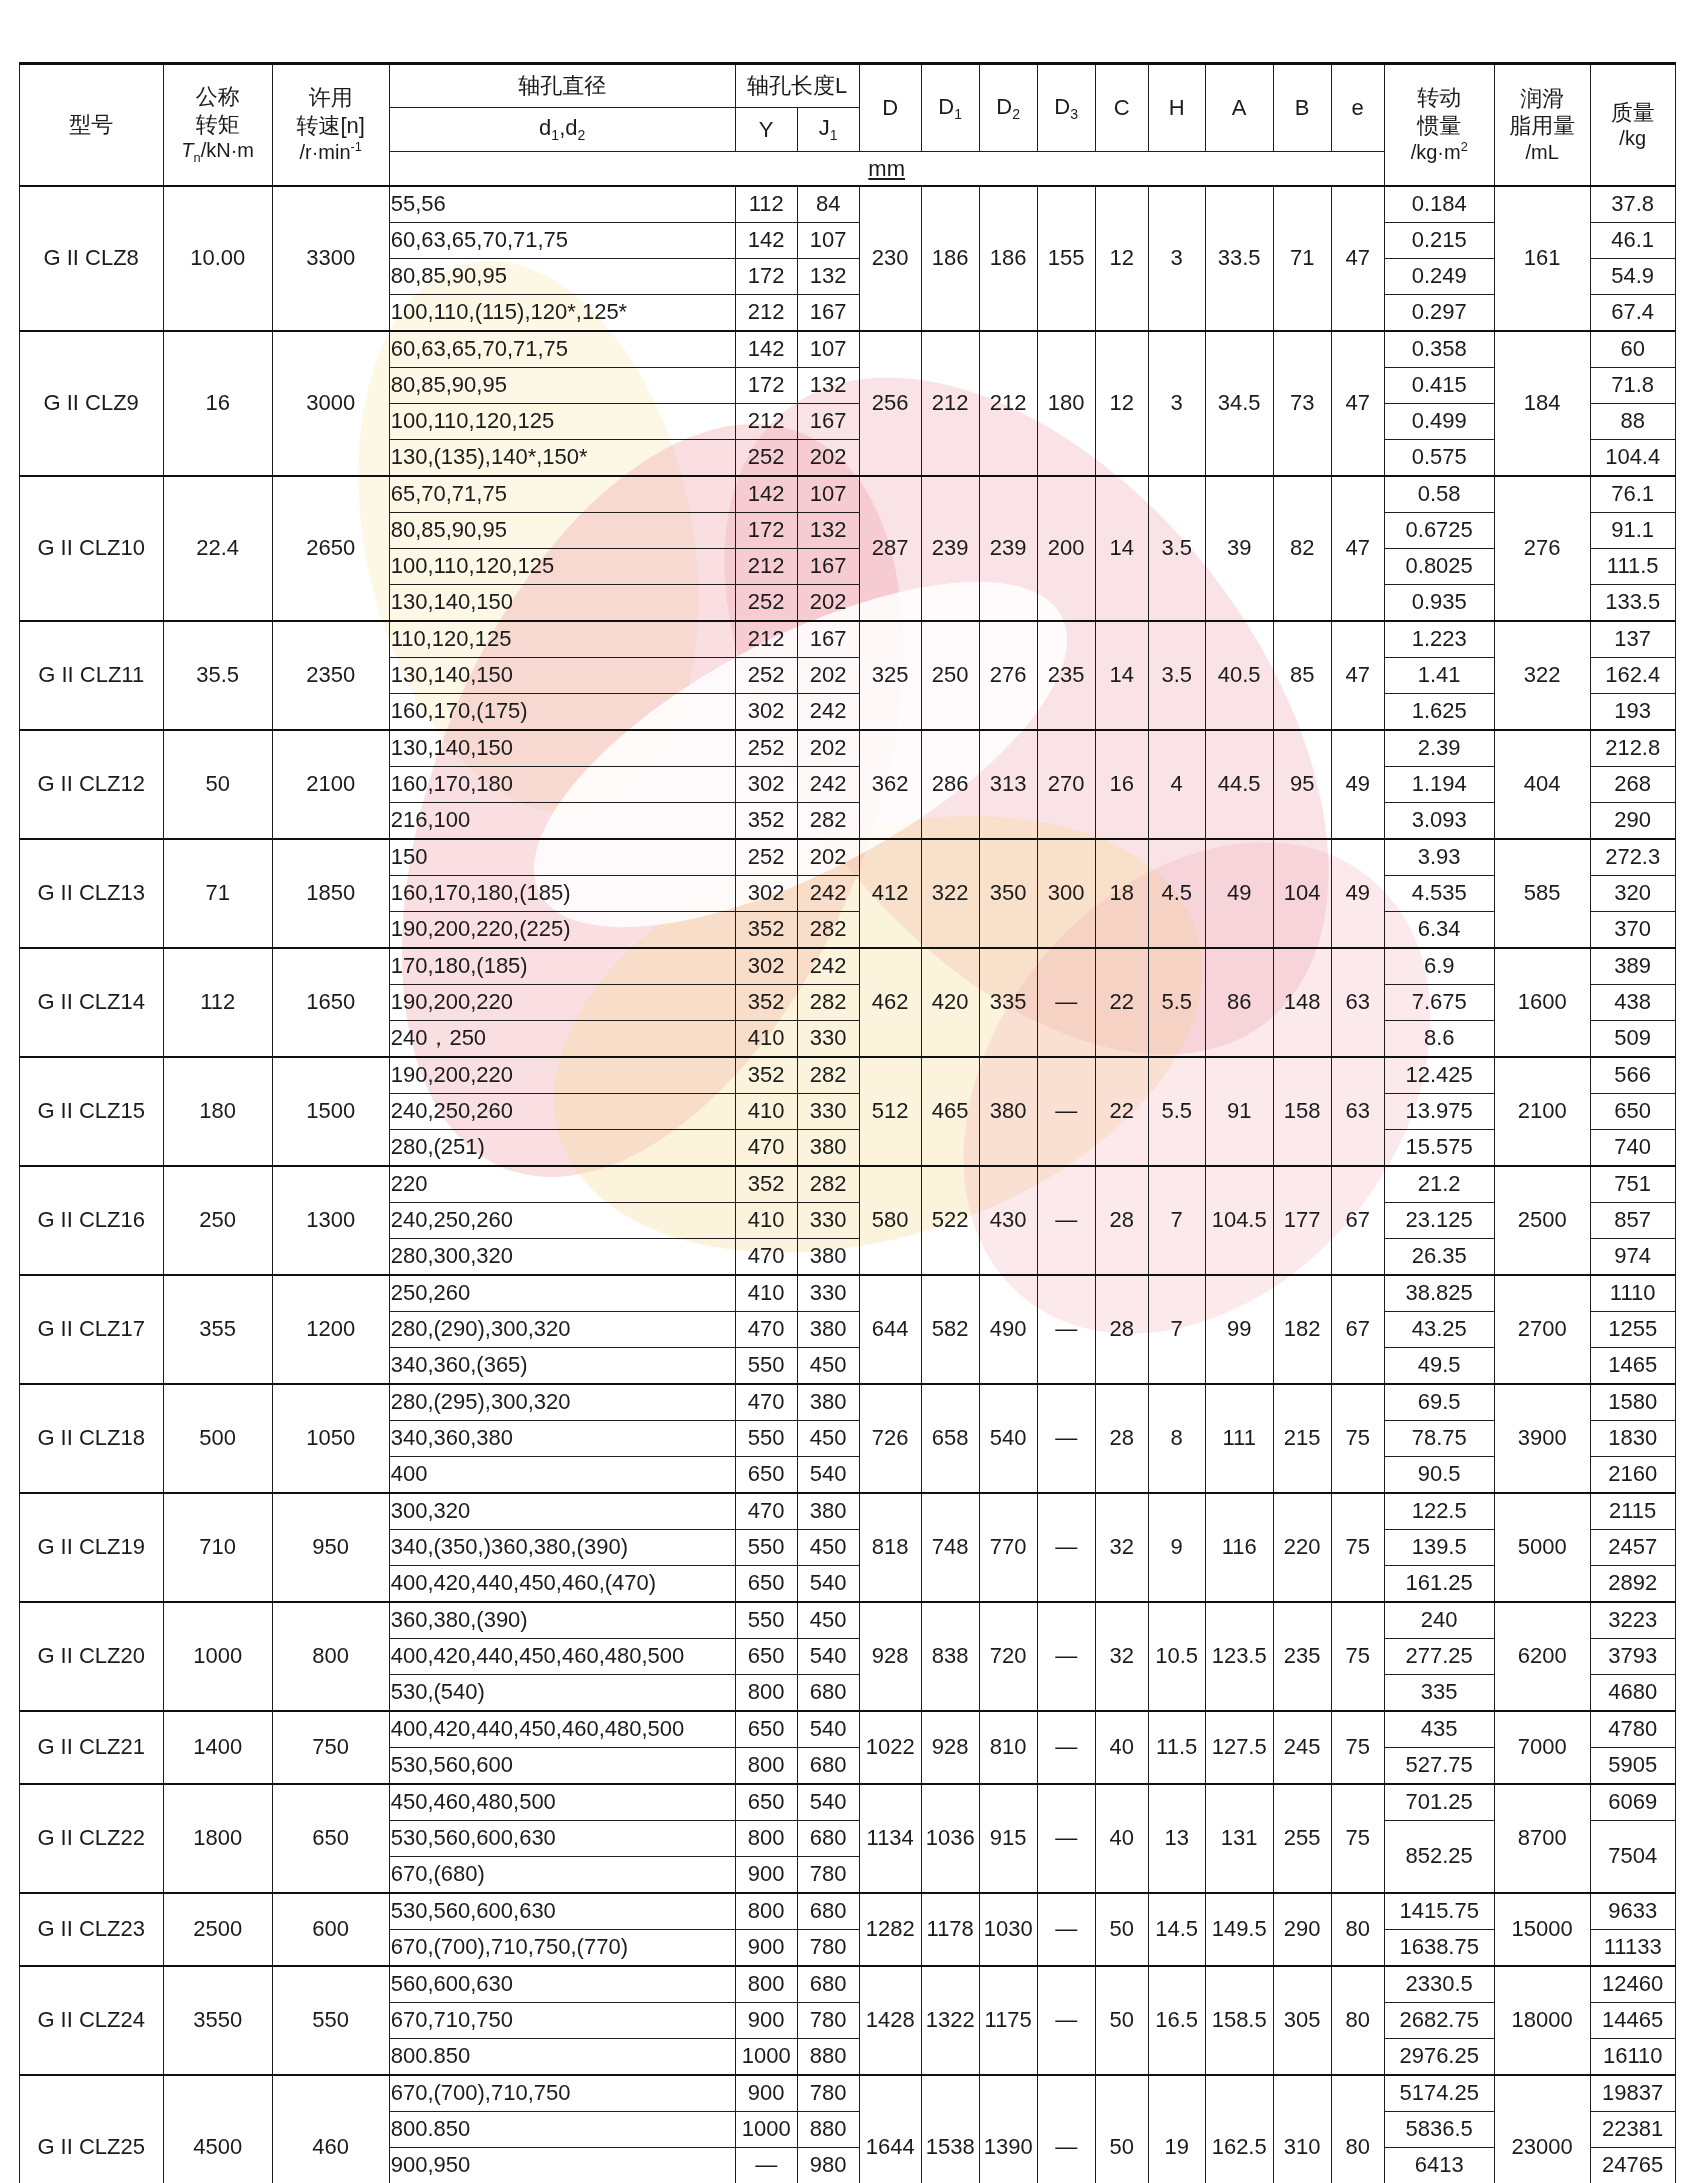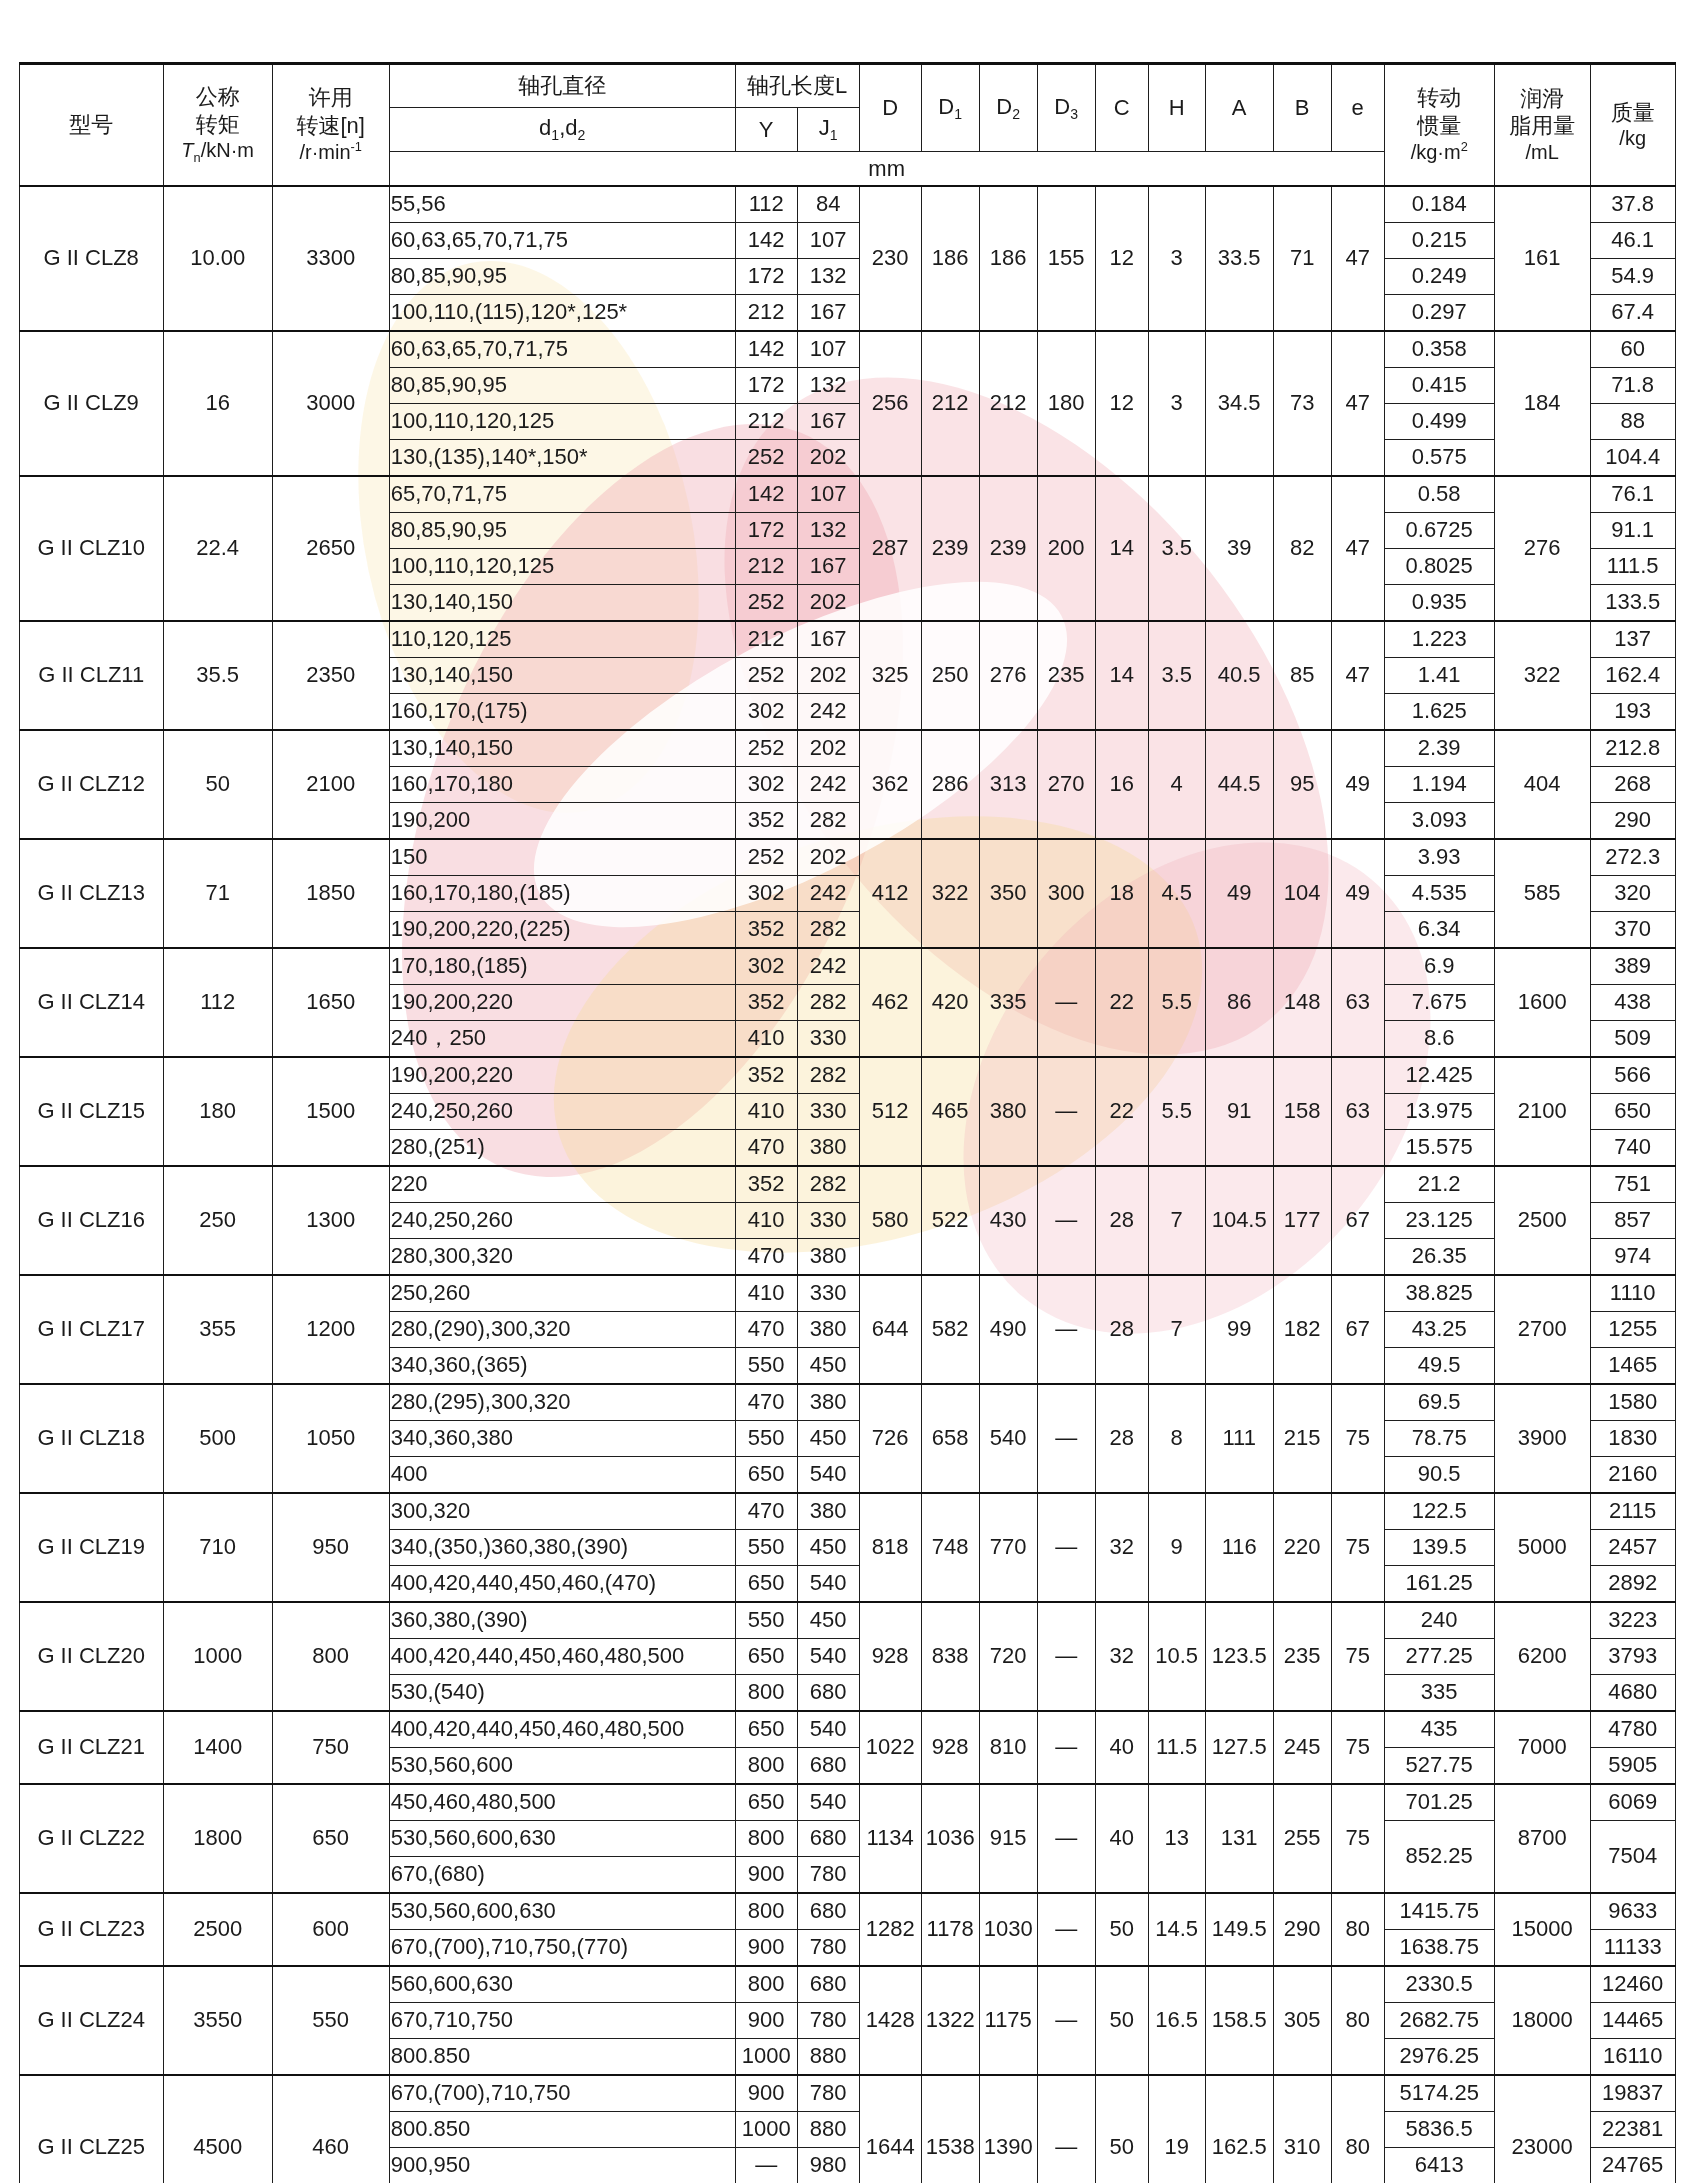--- a/index.html
+++ b/index.html
@@ -26,21 +26,21 @@
     position:absolute;left:18.7px;top:62px;width:1657px;z-index:1;
     border-collapse:collapse;table-layout:fixed;background:transparent;
     border:1.6px solid #101010;border-top-width:3.9px;border-bottom-width:3.1px;
   }
   th,td{
     border:0.8px solid #1e1e1e;text-align:center;vertical-align:middle;
     padding:0;font-weight:normal;overflow:hidden;
   }
   thead{border-bottom:2.3px solid #101010;}
   thead th{font-size:22px;line-height:1.25;}
-  tr.h1{height:44px;} tr.h2{height:44px;} tr.h3{height:34px;}
+  tr.h1{height:44px;} tr.h2{height:44px;} tr.h3{height:34px;text-decoration:underline;}
   tbody.group{border-top:2.3px solid #101010;}
   tbody td{font-size:22px;height:35px;line-height:1.1;}
   td.bore{text-align:left;padding-left:1px;}
   sub{font-size:64%;} sup{font-size:64%;}
   .unit{font-size:20px;}
 </style>
 </head>
 <body>
 
 <div class="wm">
@@ -308,21 +308,21 @@
         <td>212.8</td>
       </tr>
       <tr>
         <td class="bore">160,170,180</td>
         <td>302</td>
         <td>242</td>
         <td>1.194</td>
         <td>268</td>
       </tr>
       <tr>
-        <td class="bore">190,200</td>
+        <td class="bore">216,100</td>
         <td>352</td>
         <td>282</td>
         <td>3.093</td>
         <td>290</td>
       </tr>
     </tbody>
     <tbody class="group">
       <tr>
         <td rowspan="3">G II CLZ13</td>
         <td rowspan="3">71</td>

